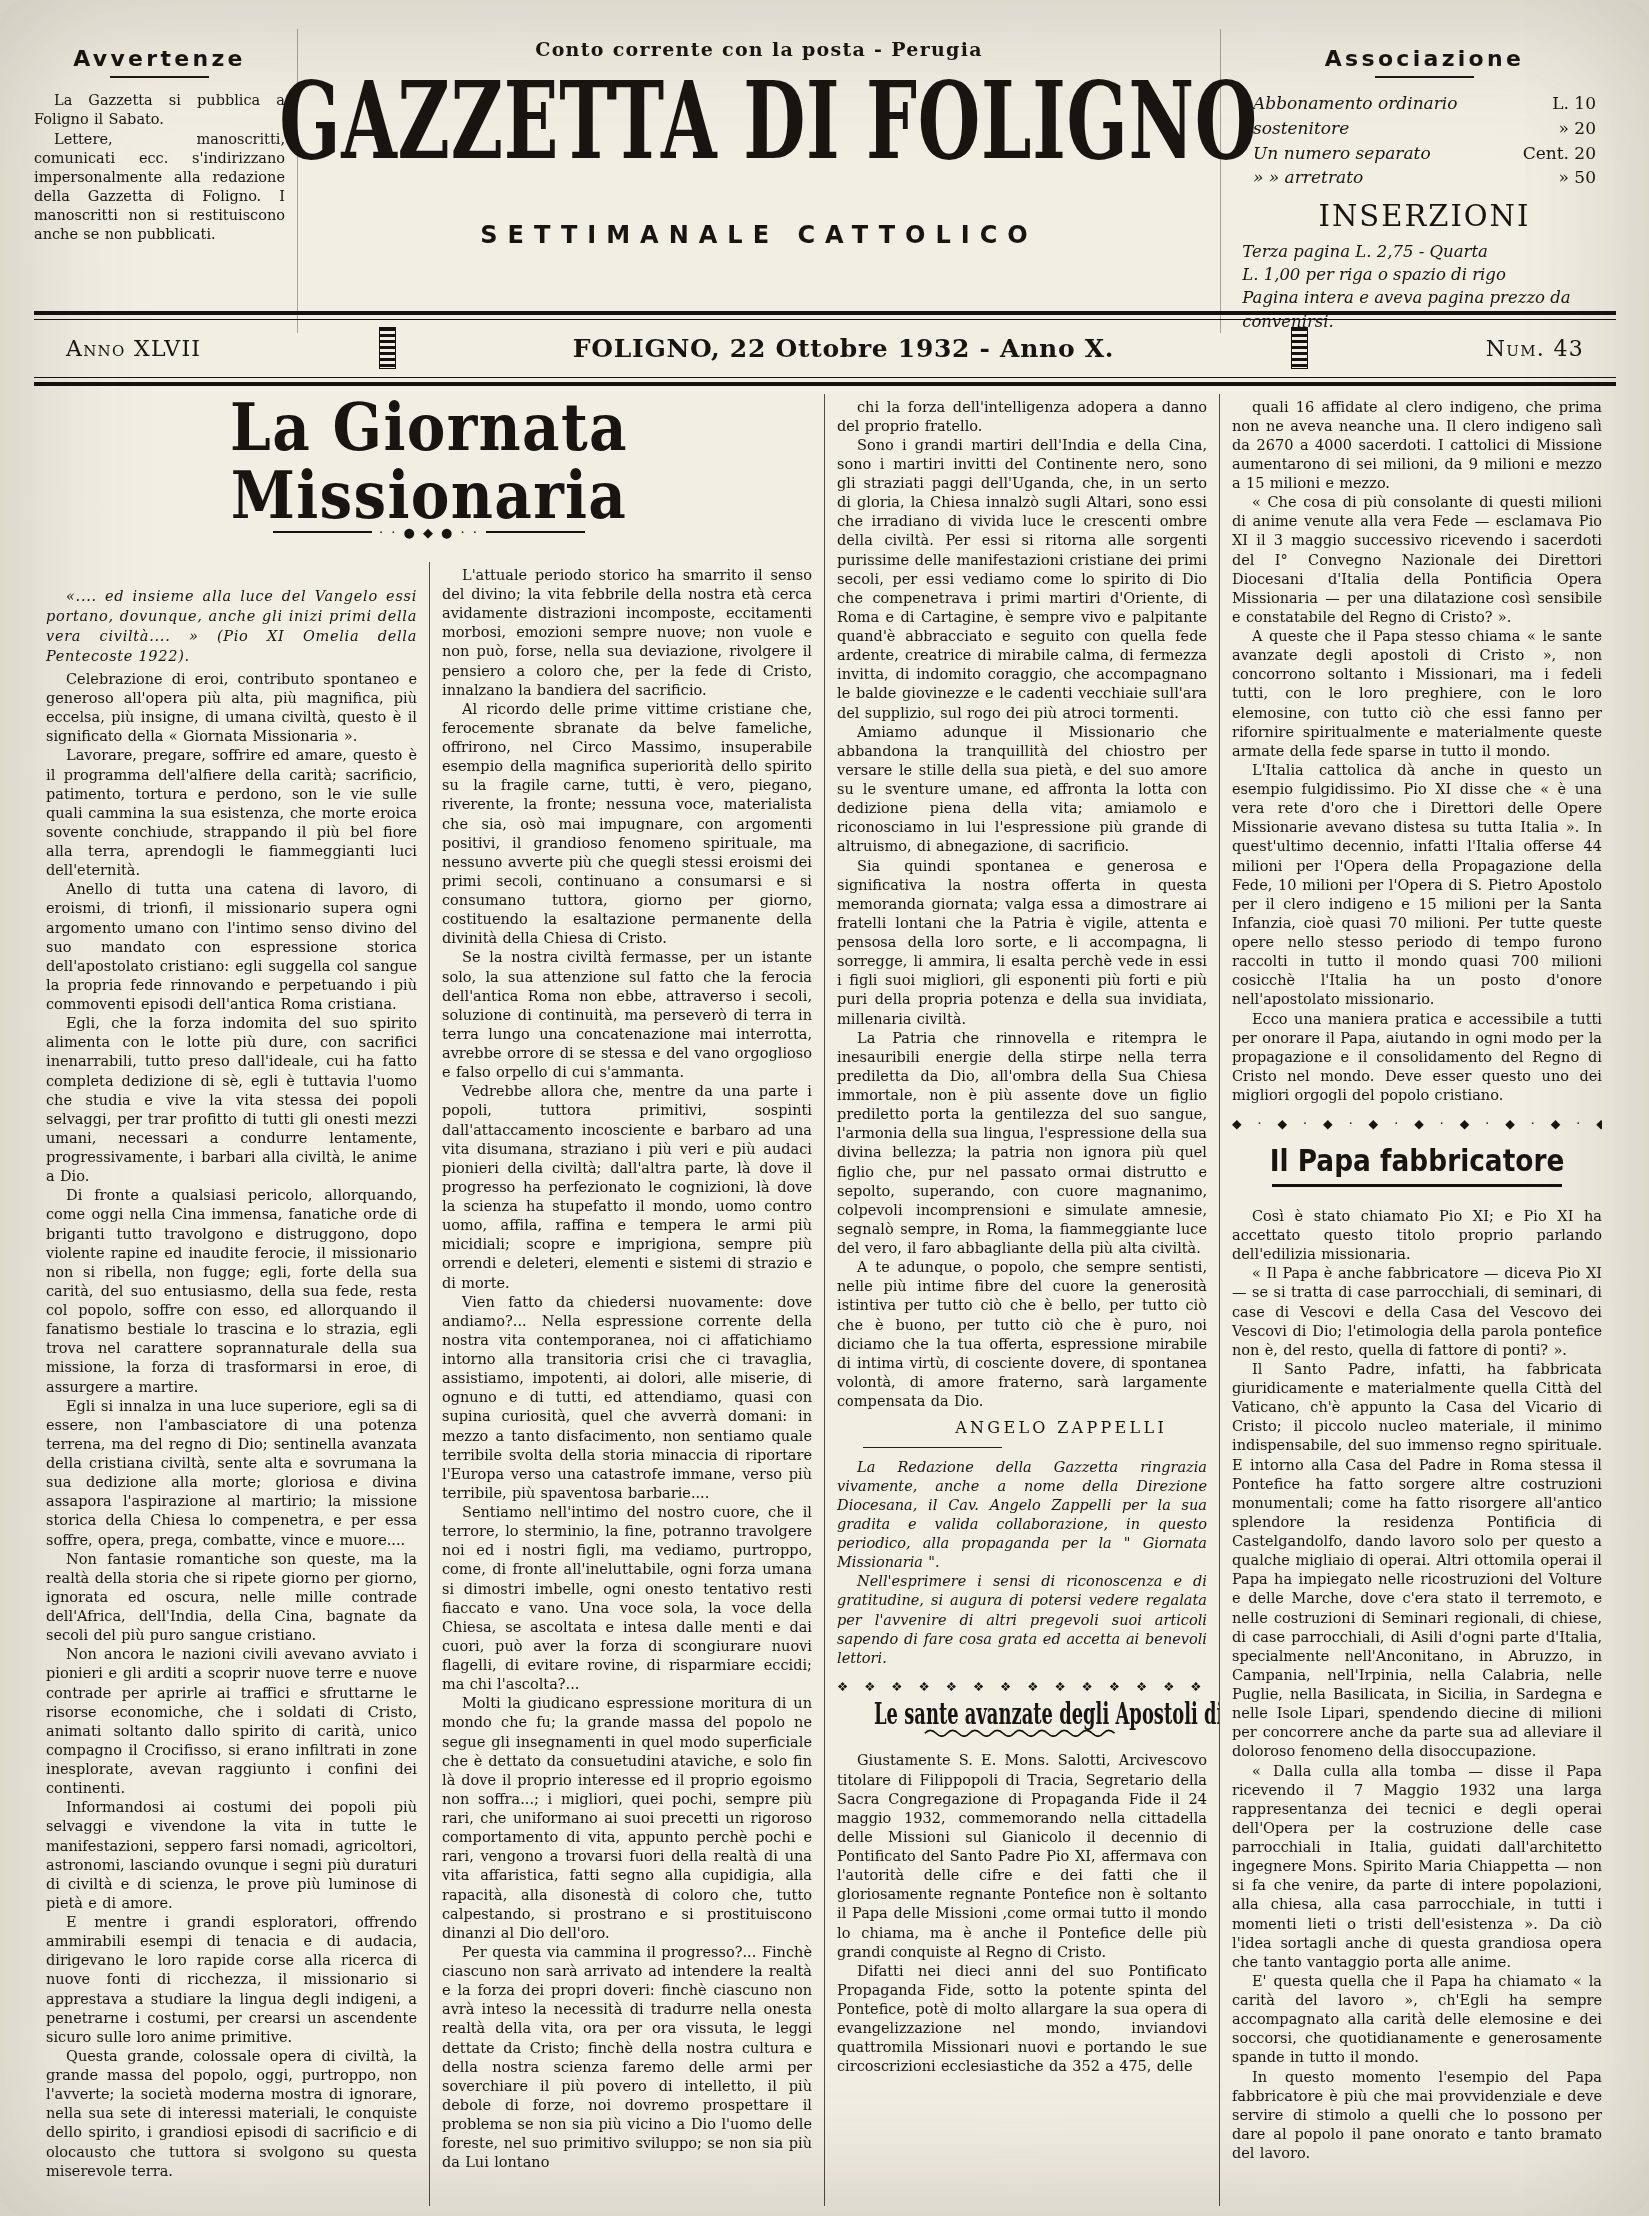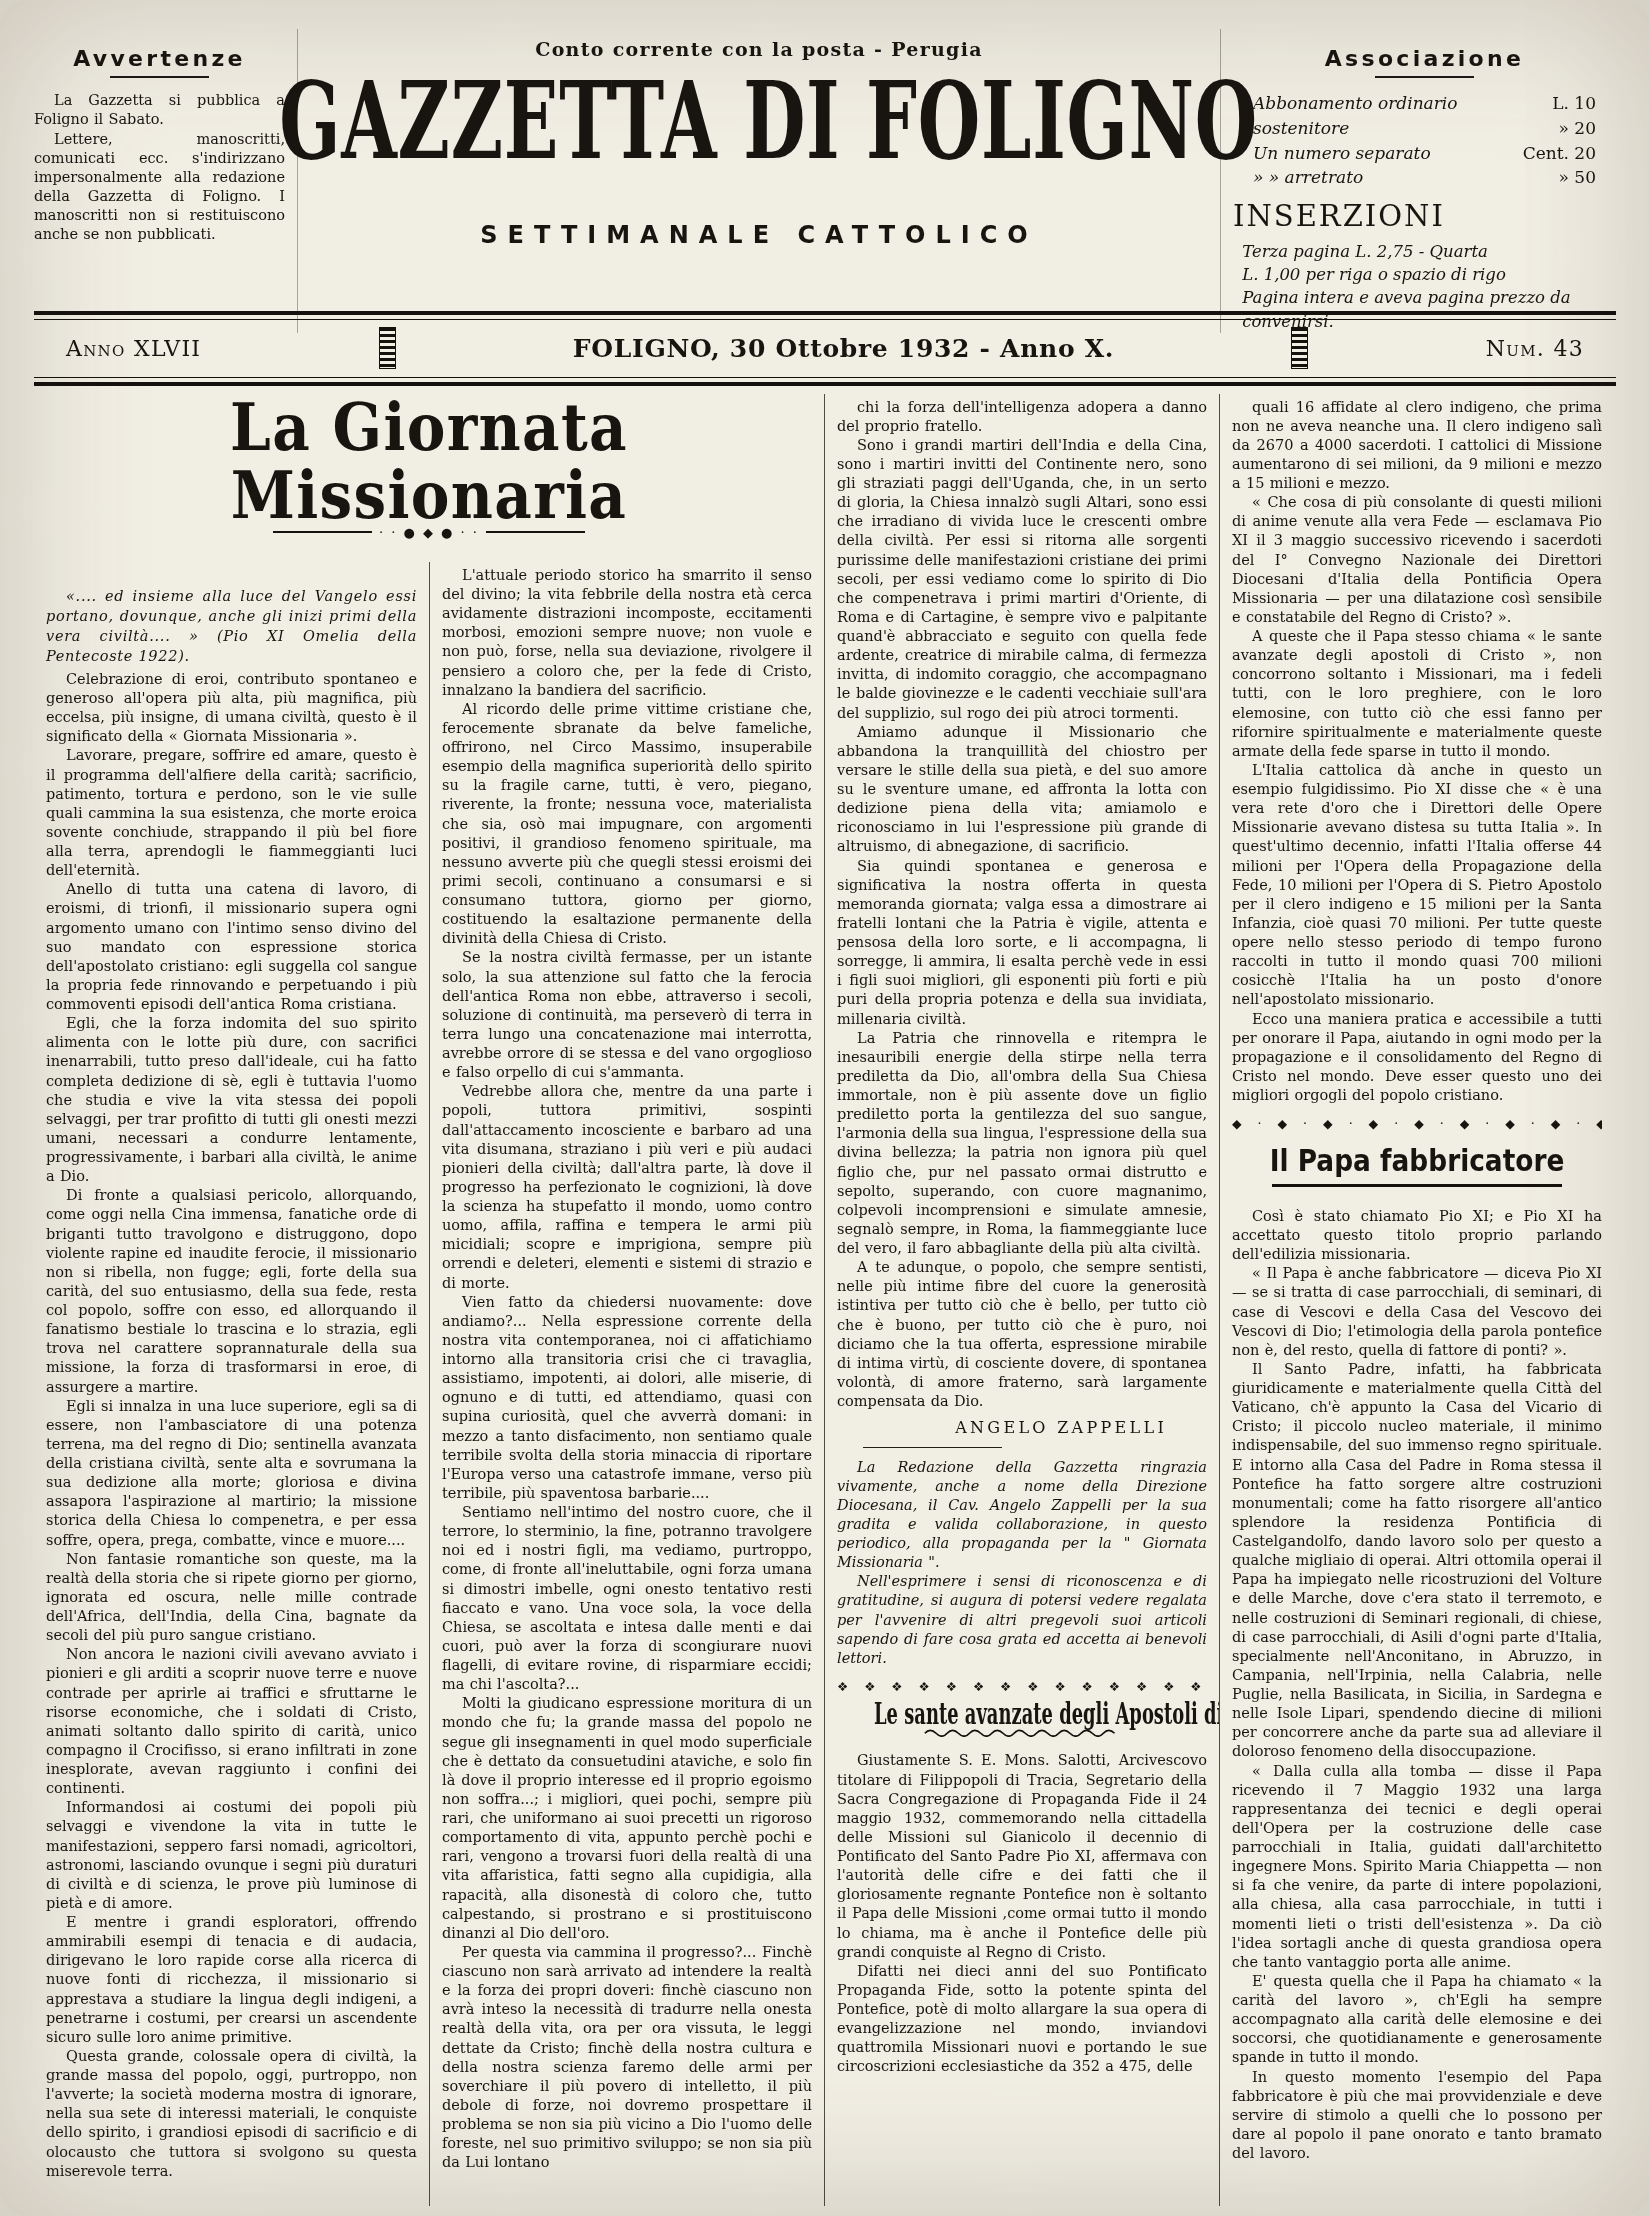--- a/index.html
+++ b/index.html
@@ -23,21 +23,21 @@
   .mast-title { display: inline-block; font-weight: bold; font-size: 69px; line-height: 1;
                 letter-spacing: 0.7px; white-space: nowrap; transform: scale(1.04,1.55);
                 transform-origin: 50% 22%; }
   .mast-sub { font-family: "DejaVu Sans", sans-serif; font-weight: bold; font-size: 24px;
               letter-spacing: 10px; margin-top: 17px; }
   .rates { width: 343px; margin: 2.6px auto 0; font-size: 17px; line-height: 1.45; }
   .rrow { display: flex; }
   .rrow .rl { flex: 1; font-style: italic; }
   .rrow.ind .rl { text-align: left; padding-right: 30px; }
   .rrow .rv { width: 78px; text-align: right; white-space: nowrap; }
-  .ins-title { font-size: 29px; letter-spacing: 2px; text-align: left; margin: 9.2px 0 6.6px; }
+  .ins-title { font-size: 29px; letter-spacing: 2px; text-align: center; margin: 9.2px 0 6.6px; }
   .ins-lines { font-style: italic; font-size: 16.5px; line-height: 1.42; padding: 0 9.2px; }
 
   
   .rule-double { border-top: 4.6px solid #15110c; border-bottom: 1.3px solid #15110c; height: 8.6px; }
   .rule-double.thin { border-top: 1.3px solid #15110c; border-bottom: 4px solid #15110c; }
   .dateline { height: 57px; display: flex; align-items: center; padding: 0 32px; }
   .dl-txt { font-variant-caps: small-caps; font-size: 22px; letter-spacing: 1.3px; }
   .dl-center { font-weight: bold; font-size: 25px; letter-spacing: 0.7px; }
   .orn-col { width: 17px; height: 42px; border: 1.3px solid #15110c;
              background: repeating-linear-gradient(180deg,#15110c 0 2.6px,transparent 2.6px 6px); }
@@ -131,21 +131,21 @@
       </div>
     </div>
   </div>
 
   <div class="rule-double"></div>
   <div class="dateline">
     <span class="dl-txt">Anno XLVII</span>
     <span class="sp"></span>
     <span class="orn-col"></span>
     <span class="sp"></span>
-    <span class="dl-center">FOLIGNO, 30 Ottobre 1932 - Anno X.</span>
+    <span class="dl-center">FOLIGNO, 22 Ottobre 1932 - Anno X.</span>
     <span class="sp"></span>
     <span class="orn-col"></span>
     <span class="sp"></span>
     <span class="dl-txt">Num. 43</span>
   </div>
   <div class="rule-double thin"></div>
 
   <div class="cols">
 
     <div class="half">

